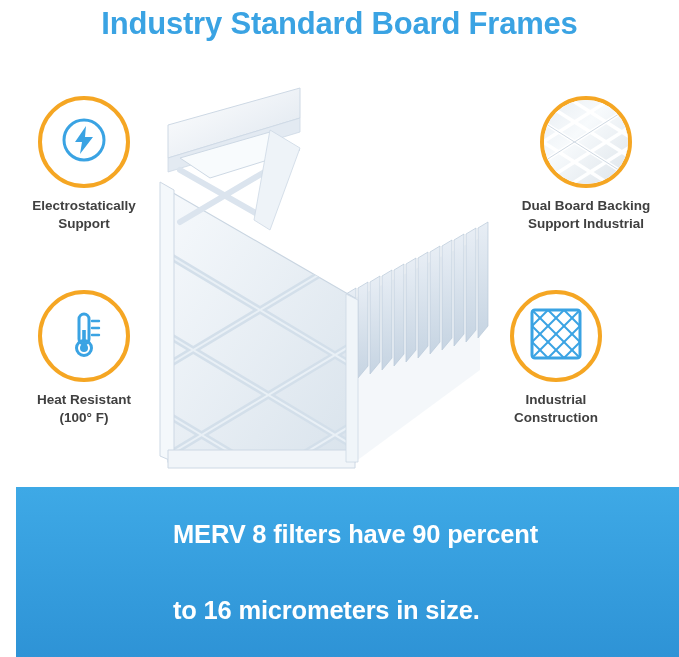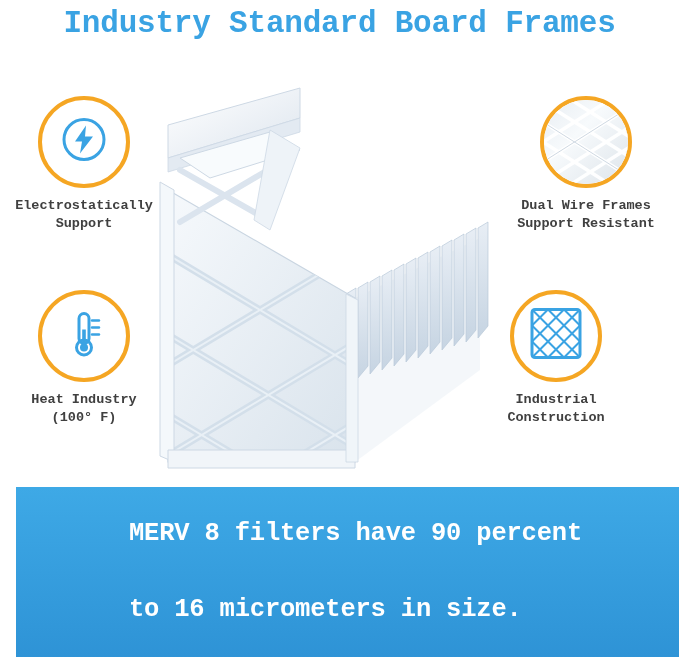--- a/index.html
+++ b/index.html
@@ -13,21 +13,20 @@
     font-family: "Liberation Sans", sans-serif;
     overflow: hidden;
     position: relative;
   }
 
   .page {
     position: relative;
     width: 618px;
     height: 657px;
     background: #ffffff;
-    font-family: Liberation Mono, monospace;
   }
 
   
   .title {
     position: absolute;
     top: 4px;
     left: 0;
     width: 679px;
     text-align: center;
     font-size: 31px;
@@ -235,21 +234,21 @@
           <circle cx="26" cy="40" r="7.5" fill="none" stroke="#3aa3e3" stroke-width="3"></circle>
           <circle cx="26" cy="40" r="4" fill="#3aa3e3"></circle>
           <rect x="24.2" y="22" width="3.6" height="16" fill="#3aa3e3"></rect>
           <line x1="34" y1="13" x2="41" y2="13" stroke="#3aa3e3" stroke-width="2.4" stroke-linecap="round"></line>
           <line x1="34" y1="20" x2="41" y2="20" stroke="#3aa3e3" stroke-width="2.4" stroke-linecap="round"></line>
           <line x1="34" y1="27" x2="41" y2="27" stroke="#3aa3e3" stroke-width="2.4" stroke-linecap="round"></line>
         </svg>
       </span>
     </div>
     <div class="caption">
-      <span>Heat Industry</span><br>
+      <span>Heat Resistant</span><br>
       <span>(100° F)</span>
     </div>
   </div>
 
   <div class="feature f-wire">
     <div class="circle">
       <div class="mesh-photo">
         <svg width="84" height="84" viewBox="0 0 84 84" xmlns="http://www.w3.org/2000/svg">
           <g stroke="#ffffff" stroke-width="3.5" fill="none" stroke-linecap="round" opacity="0.95">
             <line x1="-20" y1="10" x2="100" y2="86"></line>
@@ -262,22 +261,22 @@
             <line x1="-20" y1="54" x2="100" y2="-22"></line>
           </g>
           <g stroke="#c3cfdb" stroke-width="1" fill="none" opacity="0.8">
             <line x1="-20" y1="10" x2="100" y2="86"></line>
             <line x1="-20" y1="74" x2="100" y2="-2"></line>
           </g>
         </svg>
       </div>
     </div>
     <div class="caption">
-      <span>Dual Wire Frames</span><br>
-      <span>Support Resistant</span>
+      <span>Dual Board Backing</span><br>
+      <span>Support Industrial</span>
     </div>
   </div>
 
   <div class="feature f-indus">
     <div class="circle">
       <span class="icon-grid">
         <svg width="54" height="54" viewBox="0 0 54 54" xmlns="http://www.w3.org/2000/svg">
           <rect x="3" y="3" width="48" height="48" rx="3" fill="none" stroke="#3aa3e3" stroke-width="3"></rect>
           <g stroke="#3aa3e3" stroke-width="2" fill="none">
             <line x1="3" y1="19" x2="19" y2="3"></line>

